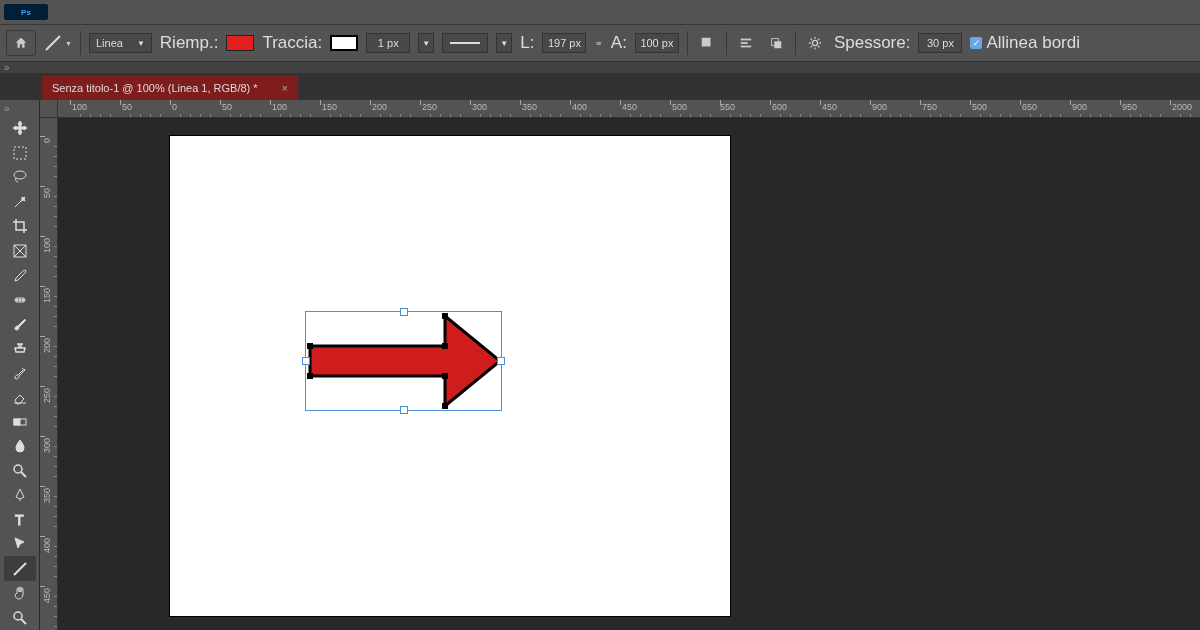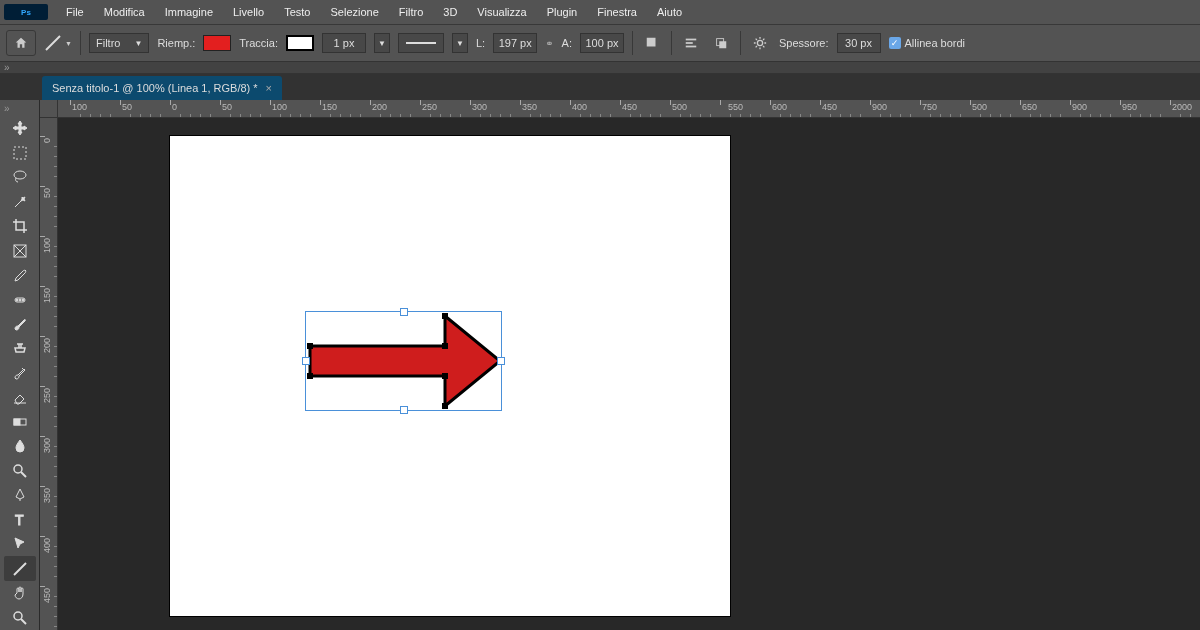--- a/index.html
+++ b/index.html
@@ -13,39 +13,39 @@
 
 .optbar { height: 38px; background: #535353; border-top: 1px solid #383838; border-bottom: 1px solid #333;
   display: flex; align-items: center; padding: 0 6px; gap: 8px; }
 .home-btn { width: 30px; height: 26px; background: #535353; border: 1px solid #383838; border-radius: 3px; display:flex; align-items:center; justify-content:center; }
 .home-btn svg { width:14px; height:14px; fill:#ccc; }
 .tool-preset { width: 28px; height: 22px; display:flex; align-items:center; justify-content:center; position:relative; }
 .dropdown-caret { font-size: 7px; color:#ccc; padding-left:3px; }
 .sep { width:1px; height:24px; background:#383838; }
 .sel-box { height: 20px; background: #484848; border: 1px solid #333; display:flex; align-items:center; padding: 0 6px; color:#ddd; font-size: 11px; }
 .sel-box .caret { margin-left: 14px; font-size: 8px; }
-.lbl { color:#ddd; font-size: 11px; }
+.lbl { color:#ddd; font-size: 17px; }
 .swatch { width: 28px; height: 16px; border: 1px solid #222; }
 .swatch.fill { background: #e31f1f; }
 .swatch.stroke { background: #fff; border: 2px solid #000; width:28px; height:16px; position:relative; }
 .swatch.stroke::after{content:""; position:absolute; inset:2px; background:#fff;}
 .num-input { width: 44px; height: 20px; background: #484848; border: 1px solid #333; color:#ddd; text-align:center; font-size:11px; }
 .caret-box { width: 16px; height: 20px; background: #484848; border: 1px solid #333; display:flex; align-items:center; justify-content:center; font-size:8px; }
 .stroke-style { width: 46px; height: 20px; background: #484848; border: 1px solid #333; display:flex; align-items:center; justify-content:center; }
 .stroke-style span { width: 30px; height: 2px; background: #ddd; display:block; }
 .icon-btn { width: 22px; height: 20px; display:flex; align-items:center; justify-content:center; }
 .icon-btn svg { width:14px; height:14px; fill:#ccc; }
 .chk { width:12px; height:12px; background:#6aa7e8; border-radius:2px; display:inline-flex; align-items:center; justify-content:center; color:#fff; font-size:9px; margin-right:4px; }
 
 
 .collapse-strip { height: 12px; background: #424242; border-bottom: 1px solid #333; display:flex; align-items:center; padding-left:4px; color:#999; font-size:10px;}
 
 
 .doctab-bar { height: 26px; background: #323232; display:flex; align-items:flex-end; padding-left: 42px; }
-.doctab { height: 24px; background: #0c4a6e; padding: 5px 10px; display:flex; align-items:center; gap:8px; border-top-left-radius:3px; border-top-right-radius:3px; font-size:11px; color:#ddd; }
+.doctab { height: 24px; background: #7f1d1d; padding: 5px 10px; display:flex; align-items:center; gap:24px; border-top-left-radius:3px; border-top-right-radius:3px; font-size:11px; color:#ddd; }
 .doctab .close { color:#aaa; font-size:11px; }
 
 
 .main { display:flex; height: calc(630px - 24px - 38px - 12px - 26px); }
 
 
 .toolbox { width: 40px; background: #535353; border-right: 1px solid #2a2a2a; display:flex; flex-direction:column; align-items:center; padding-top: 3px; gap: 0px; }
 .toolbox .collapse { font-size:10px; color:#999; margin-bottom:2px; align-self:flex-start; padding-left:4px;}
 .tbtn { width: 32px; height: 26px; display:flex; align-items:center; justify-content:center; border-radius:2px; position:relative; }
 .tbtn.active { background: #3d3d3d; }
@@ -82,51 +82,37 @@
 .anchor { position:absolute; width:6px; height:6px; background:#000; }
 .anchor.hollow { background:#fff; border:1px solid #000; }
 
 .link-icon { font-size:10px; color:#aaa; }
 </style>
 </head>
 <body>
 
 <div class="menubar">
   <div class="ps-logo">Ps</div>
-  <div id="menu-items" style="display: flex;">
-      <div class="menu-item">File</div>
-      <div class="menu-item">Modifica</div>
-      <div class="menu-item">Immagine</div>
-      <div class="menu-item">Livello</div>
-      <div class="menu-item">Testo</div>
-      <div class="menu-item">Selezione</div>
-      <div class="menu-item">Filtro</div>
-      <div class="menu-item">3D</div>
-      <div class="menu-item">Visualizza</div>
-      <div class="menu-item">Plugin</div>
-      <div class="menu-item">Finestra</div>
-      <div class="menu-item">Aiuto</div>
-    </div>
 </div>
 
 <div class="optbar">
   <div class="home-btn">
     <svg viewBox="0 0 24 24">
         <path d="M12 3l9 8h-3v9h-4v-6h-4v6H6v-9H3z"></path>
       </svg>
   </div>
   <div class="tool-preset">
     <svg width="18" height="18">
         <line x1="2" y1="16" x2="16" y2="2" stroke="#ddd" stroke-width="2"></line>
       </svg>
     <span class="dropdown-caret">▼</span>
   </div>
   <div class="sep"></div>
   <div class="sel-box">
-    <span>Filtro</span>
+    <span>Linea</span>
     <span class="caret">▼</span>
   </div>
   <span class="lbl">Riemp.:</span>
   <div class="swatch fill"></div>
   <span class="lbl">Traccia:</span>
   <div class="swatch stroke"></div>
   <input class="num-input" value="1 px" style="">
   <div class="caret-box">▼</div>
   <div class="stroke-style">
       <span></span>
@@ -405,21 +391,21 @@
         <div class="tick-group" style="left: 612px;">
           <div class="major" style="left: 0px;"></div>
           <div class="lbl-tick" style="left: 2px;">500</div>
           <div class="minor" style="left: 10px;"></div>
           <div class="minor" style="left: 20px;"></div>
           <div class="minor" style="left: 30px;"></div>
           <div class="minor" style="left: 40px;"></div>
         </div>
         <div class="tick-group" style="left: 662px;">
           <div class="major" style="left: 0px;"></div>
-          <div class="lbl-tick" style="left: 8px;">550</div>
+          <div class="lbl-tick" style="left: 0;">550</div>
           <div class="minor" style="left: 10px;"></div>
           <div class="minor" style="left: 20px;"></div>
           <div class="minor" style="left: 30px;"></div>
           <div class="minor" style="left: 40px;"></div>
         </div>
         <div class="tick-group" style="left: 712px;">
           <div class="major" style="left: 0px;"></div>
           <div class="lbl-tick" style="left: 2px;">600</div>
           <div class="minor" style="left: 10px;"></div>
           <div class="minor" style="left: 20px;"></div>

